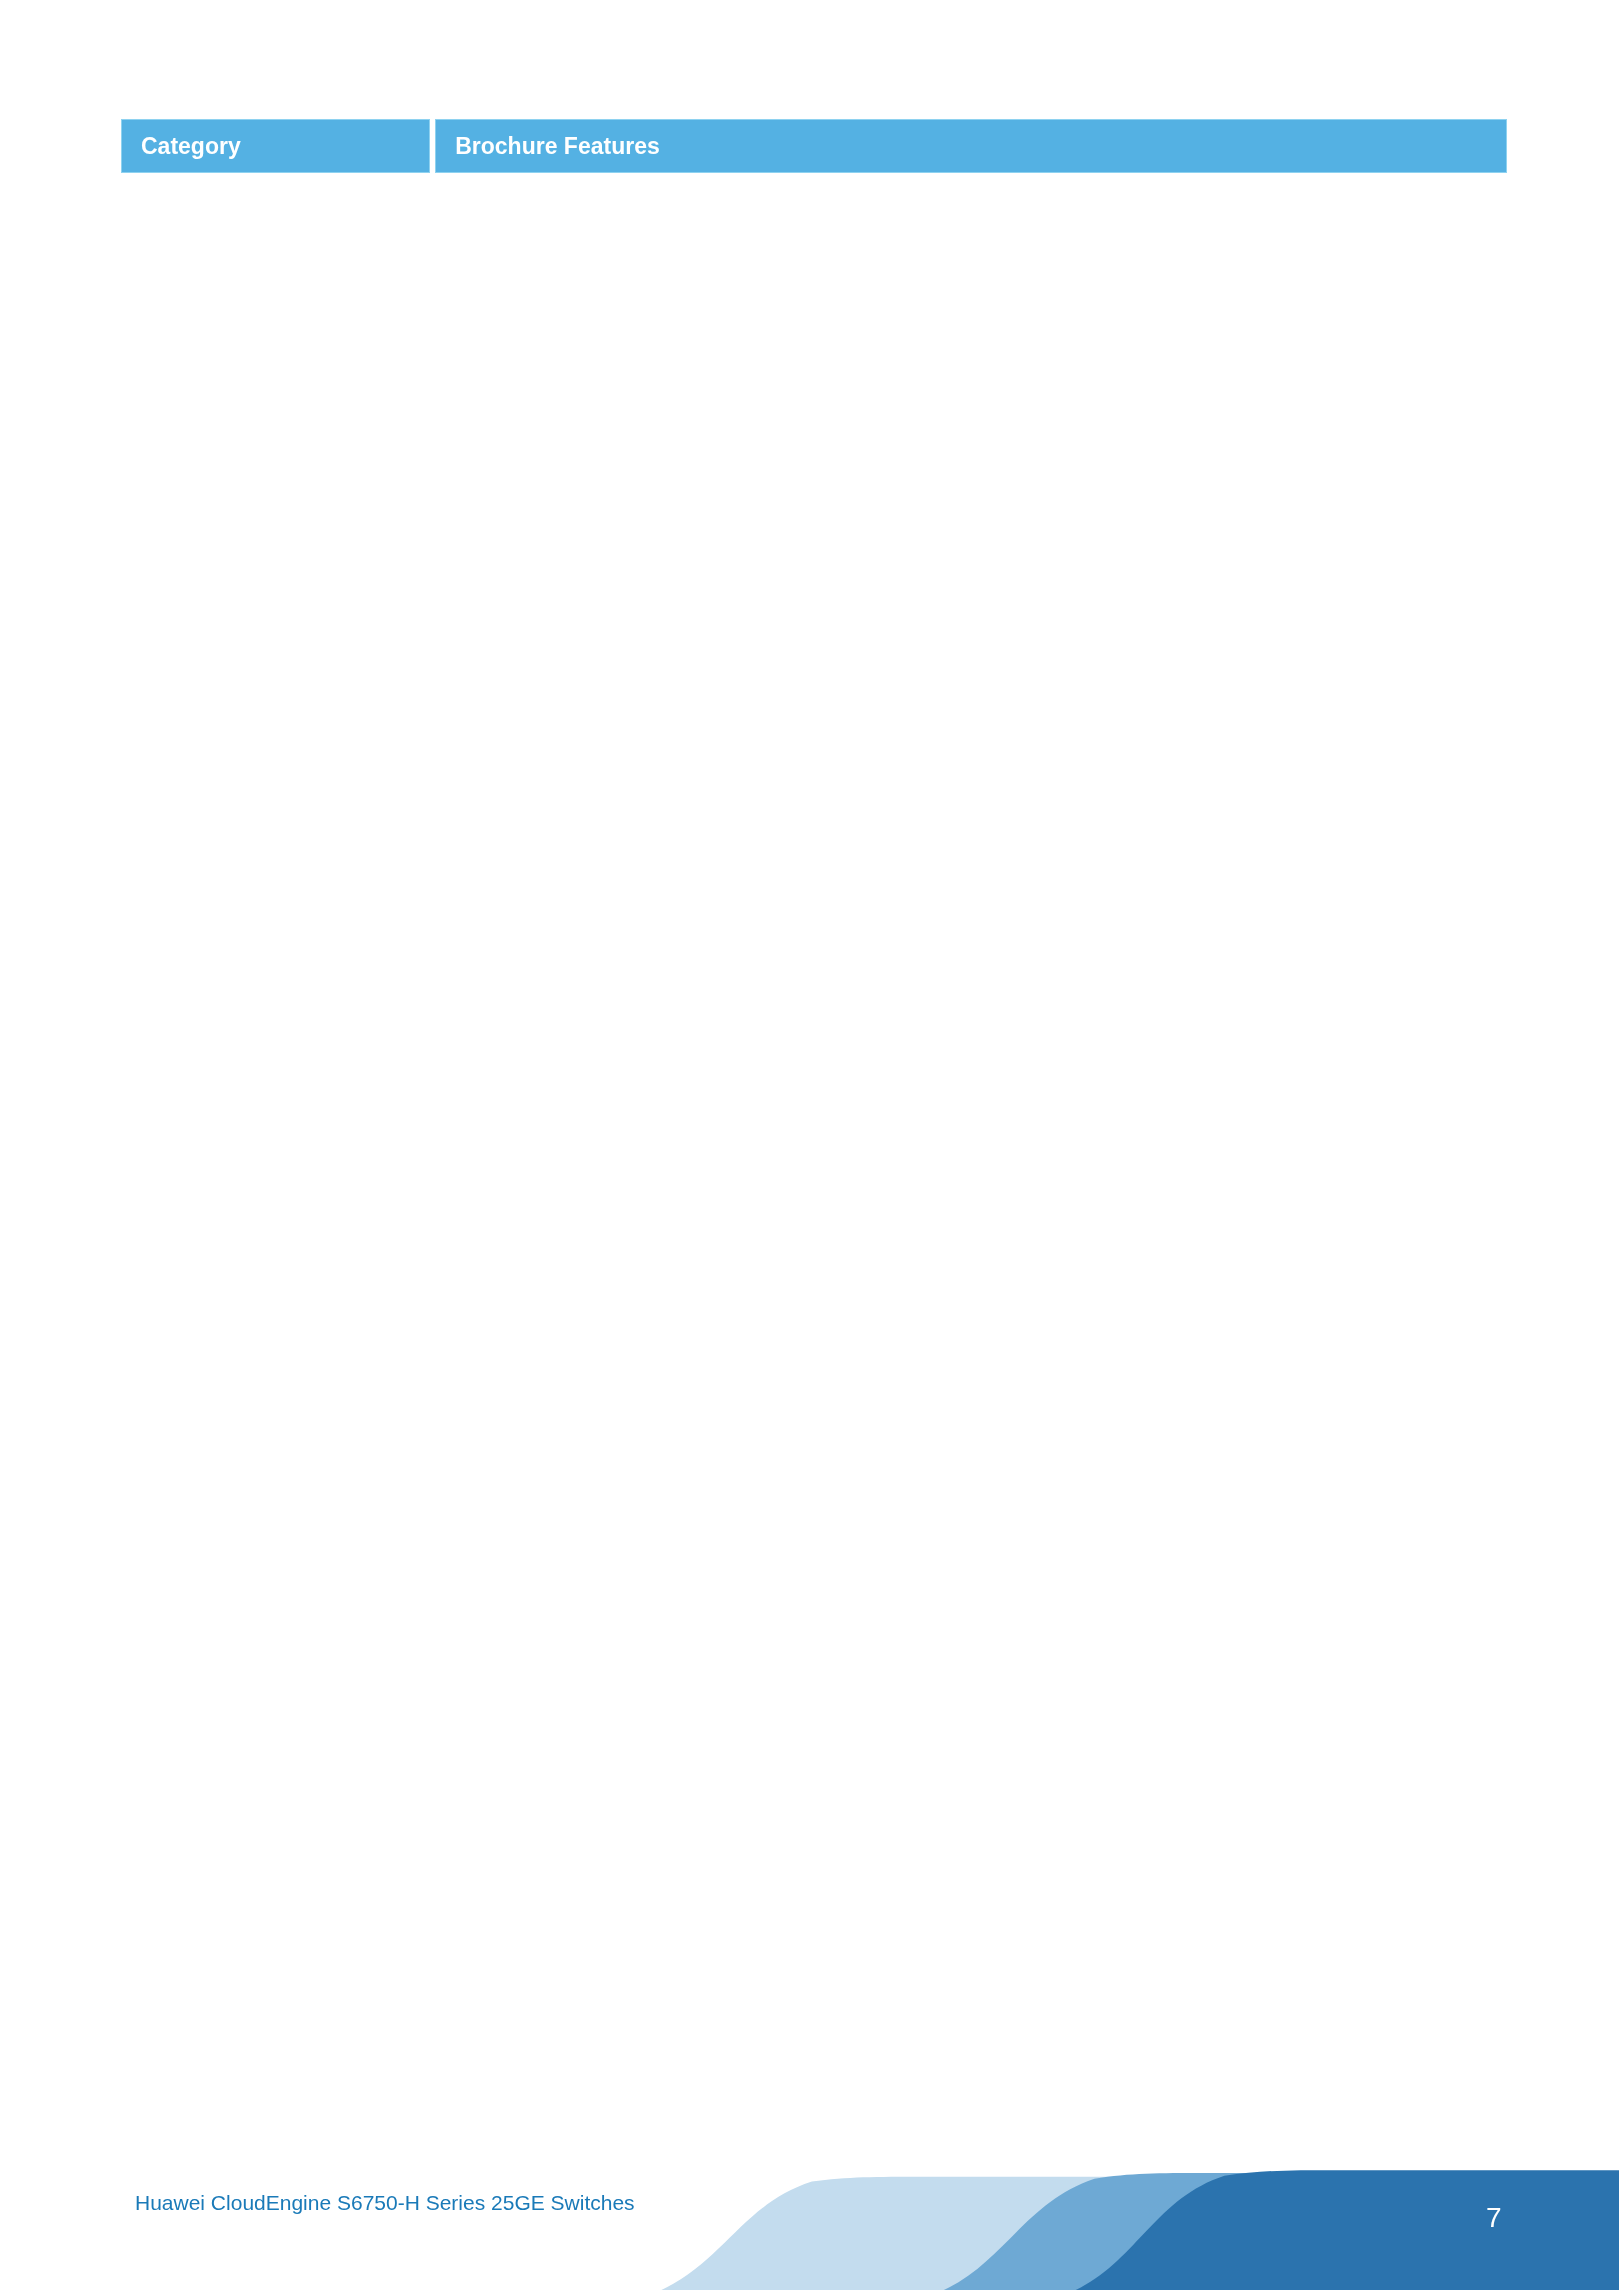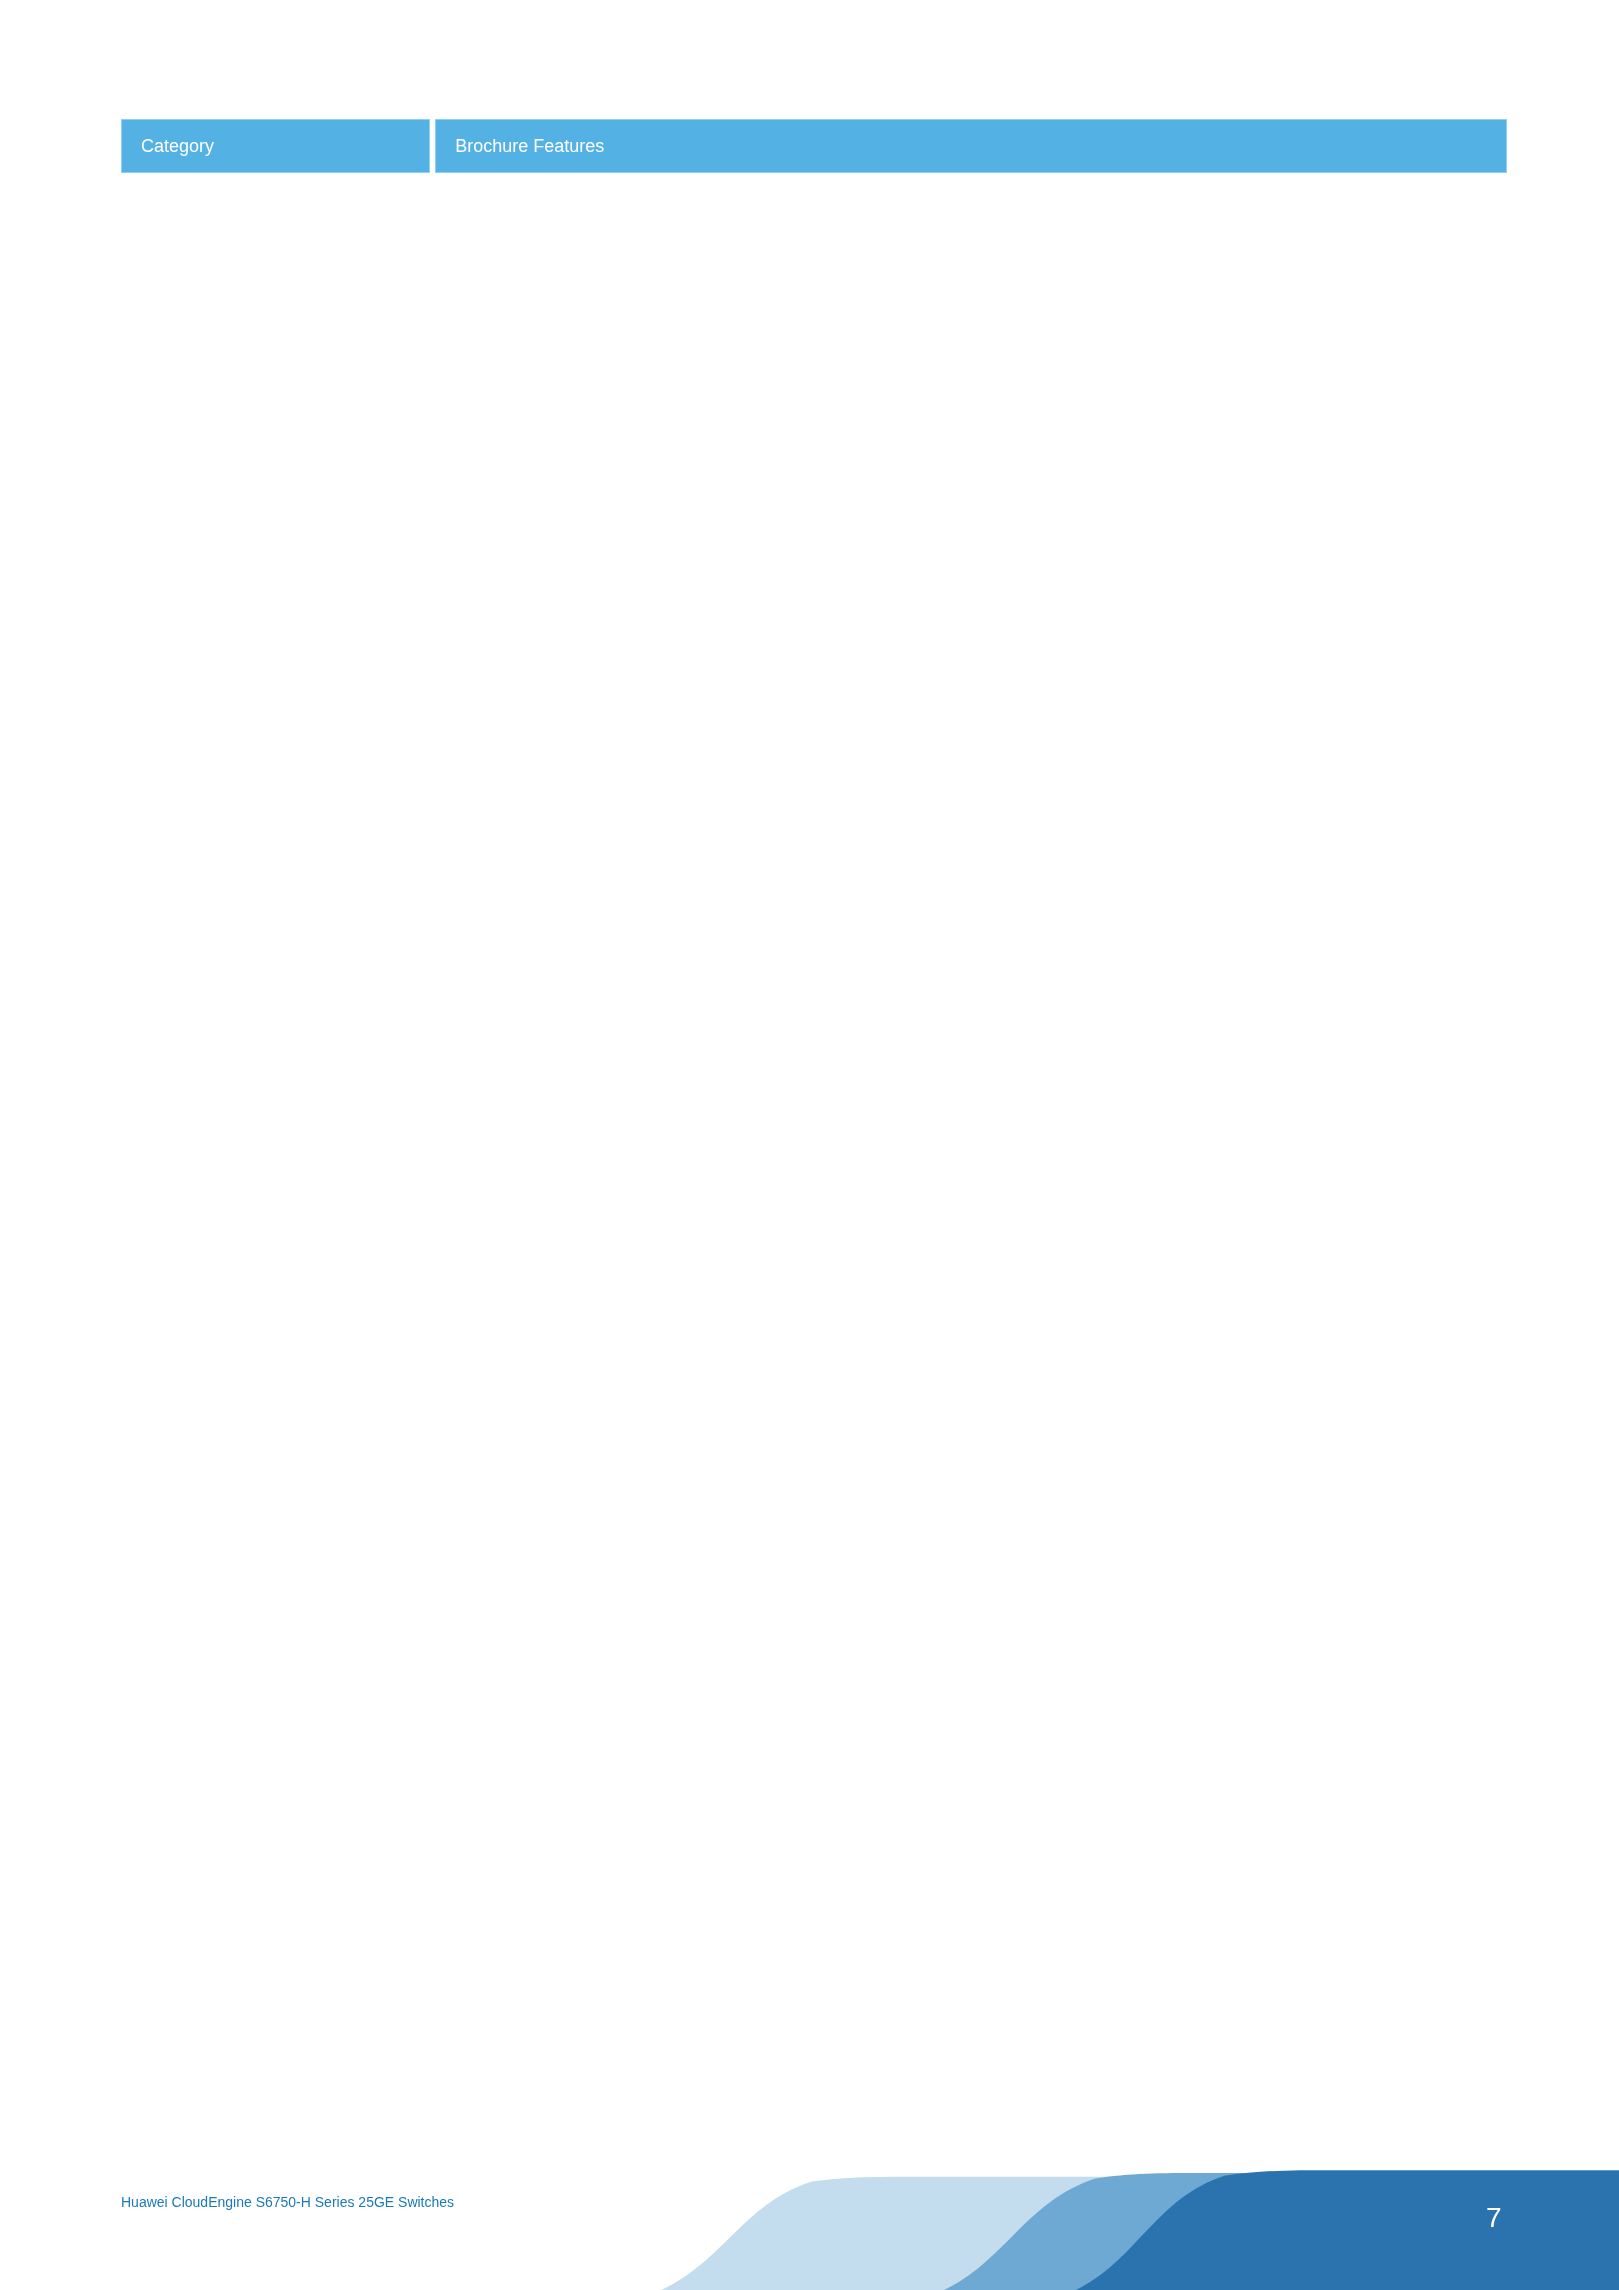--- a/index.html
+++ b/index.html
@@ -23,33 +23,33 @@
     border-spacing:5.6px 2.8px;
     table-layout:fixed;
   }
   table.spec th, table.spec td{
     border:1.9px solid var(--cell-border);
     background:#ffffff;
   }
   table.spec th{
     background:var(--header-bg);
     color:#ffffff;
-    font-size:18px;
-    font-weight:normal;
+    font-size:23px;
+    font-weight:bold;
     text-align:left;
     padding:12.2px 19px;
     line-height:28px;
   }
 
   .footer{position:absolute;left:0;bottom:0;width:1620px;height:151px;}
   .footer-wave{position:absolute;left:0;bottom:0;width:1620px;height:151px;display:block;}
   .doc-title{
-    position:absolute;left:121px;top:2185px;
+    position:absolute;left:135px;top:2185px;
     color:var(--footer-text);
-    font-size:14px;line-height:35px;
+    font-size:21px;line-height:35px;
     z-index:2;
   }
   .page-number{
     position:absolute;left:1486px;top:2202px;
     color:#ffffff;font-size:28px;line-height:32px;
     z-index:3;
   }
 </style>
 </head>
 <body>

